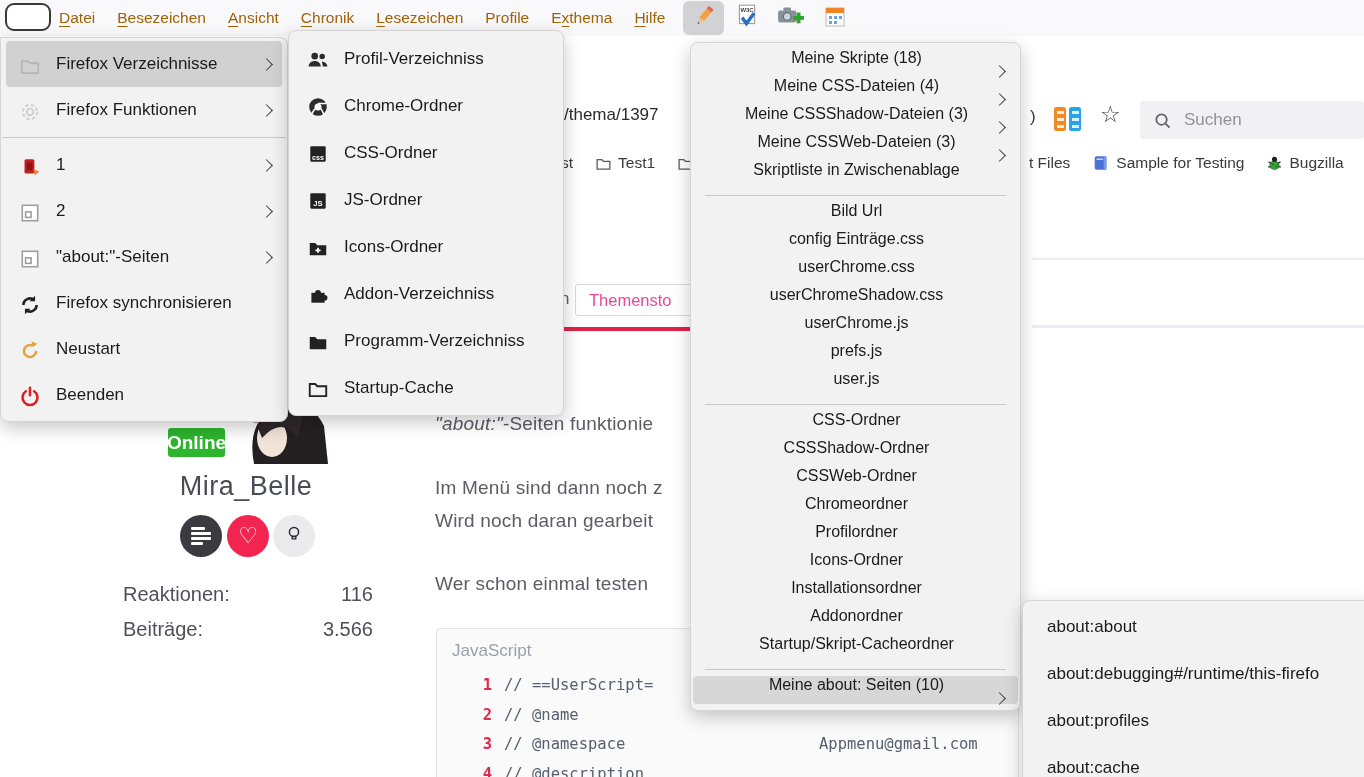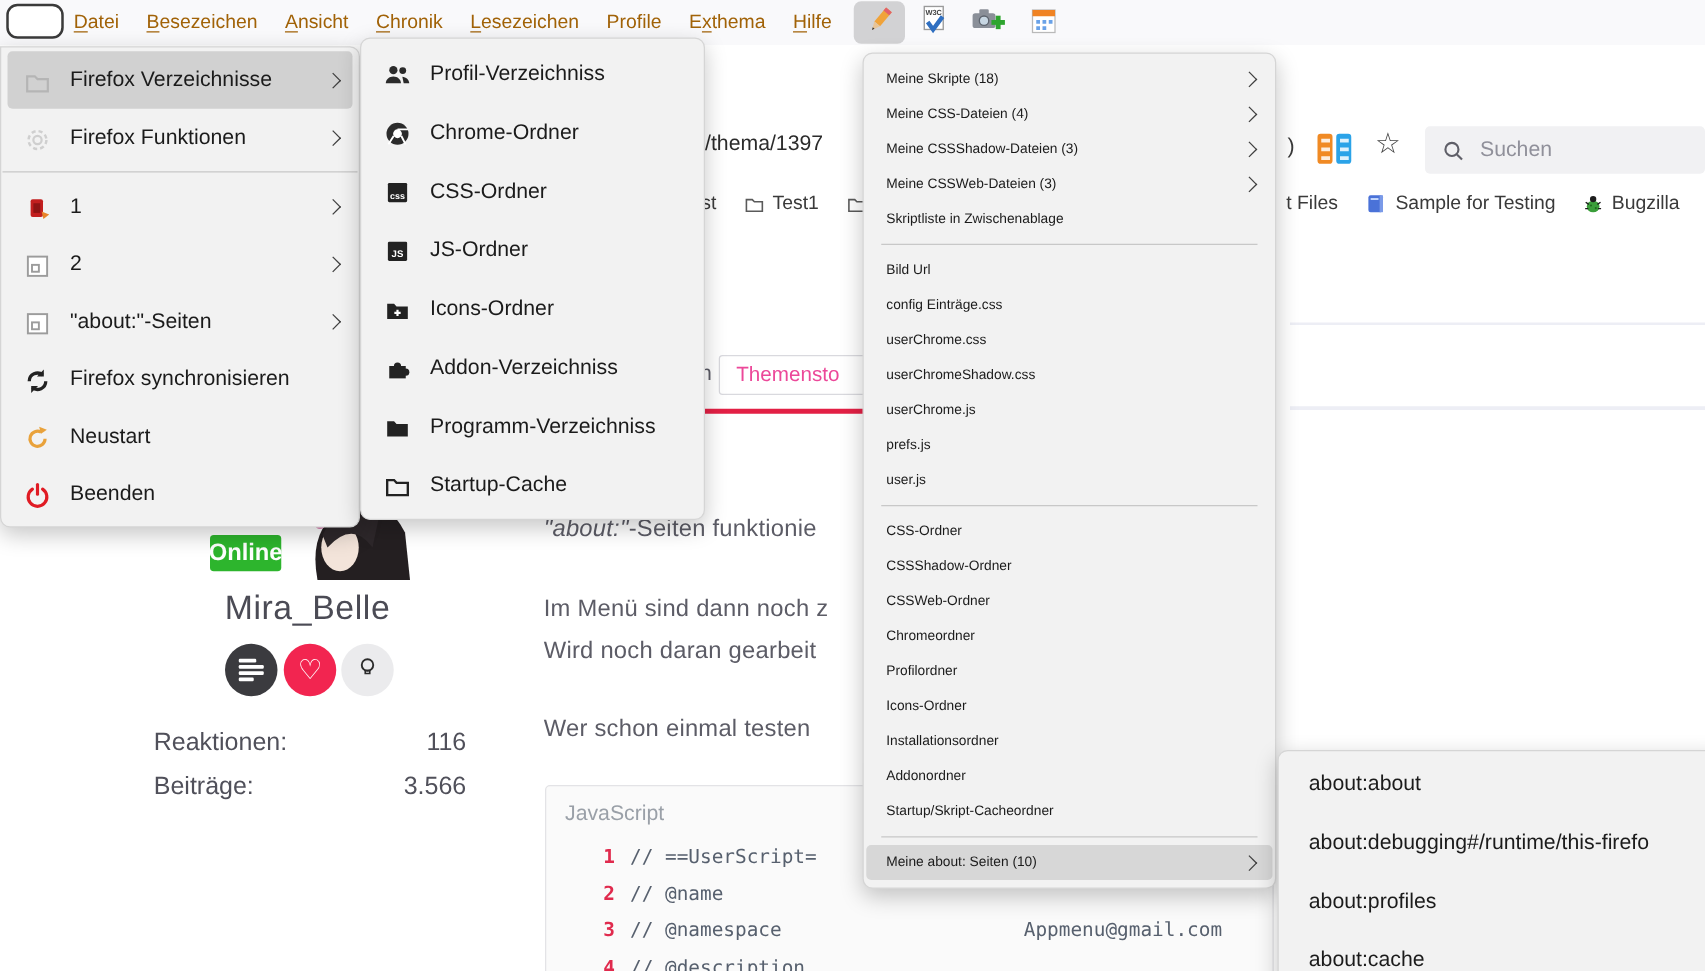--- a/index.html
+++ b/index.html
@@ -75,21 +75,21 @@
         box-shadow:0 6px 18px rgba(0,0,0,.22);box-sizing:border-box;}
   #menu1{left:0;top:37px;width:288px;padding:3px 0;z-index:30;border-top-left-radius:0;}
   #menu2{left:288px;top:30px;width:276px;padding:4px 0;z-index:31;}
   #menu3{left:690px;top:42px;width:331px;padding:6px 0;z-index:32;}
   #menu4{left:1022px;top:600px;width:360px;padding:2px 0;z-index:33;}
 
   .mi{display:flex;align-items:center;cursor:default;color:#1b1b1b;}
   #menu1 .mi{height:46px;padding:0 16px 0 16px;font-size:17px;}
   #menu1 .mi.hl{background:#d1d1d1;border-radius:4px;margin:0 5px;padding:0 11px;}
   #menu2 .mi{height:47px;padding:0 16px;font-size:17px;}
-  #menu3 .mi{height:28px;padding:0 16px 0 18px;font-size:11px;}
+  #menu3 .mi{height:28px;padding:0 16px 0 18px;font-size:16px;flex-direction:column;}
   #menu3 .mi.hl{background:#d7d7d7;border-radius:4px;margin:0 2px;padding:0 14px 0 16px;text-align:center;}
   #menu4 .mi{height:47px;padding:0 24px;font-size:17px;white-space:nowrap;}
   .ic{width:25px;height:25px;margin-right:14px;flex:0 0 25px;display:flex;align-items:flex-end;justify-content:center;}
   .chev{width:8px;height:8px;border-top:1.7px solid #3e3e3e;border-right:1.7px solid #3e3e3e;transform:rotate(45deg);margin-left:auto;flex:0 0 8px;}
   .sep1{height:1px;background:#c8c8c8;margin:4px 1px;}
   .sep3{height:1px;background:#c8c8c8;margin:6px 14px;}
 </style>
 </head>
 <body>
 

